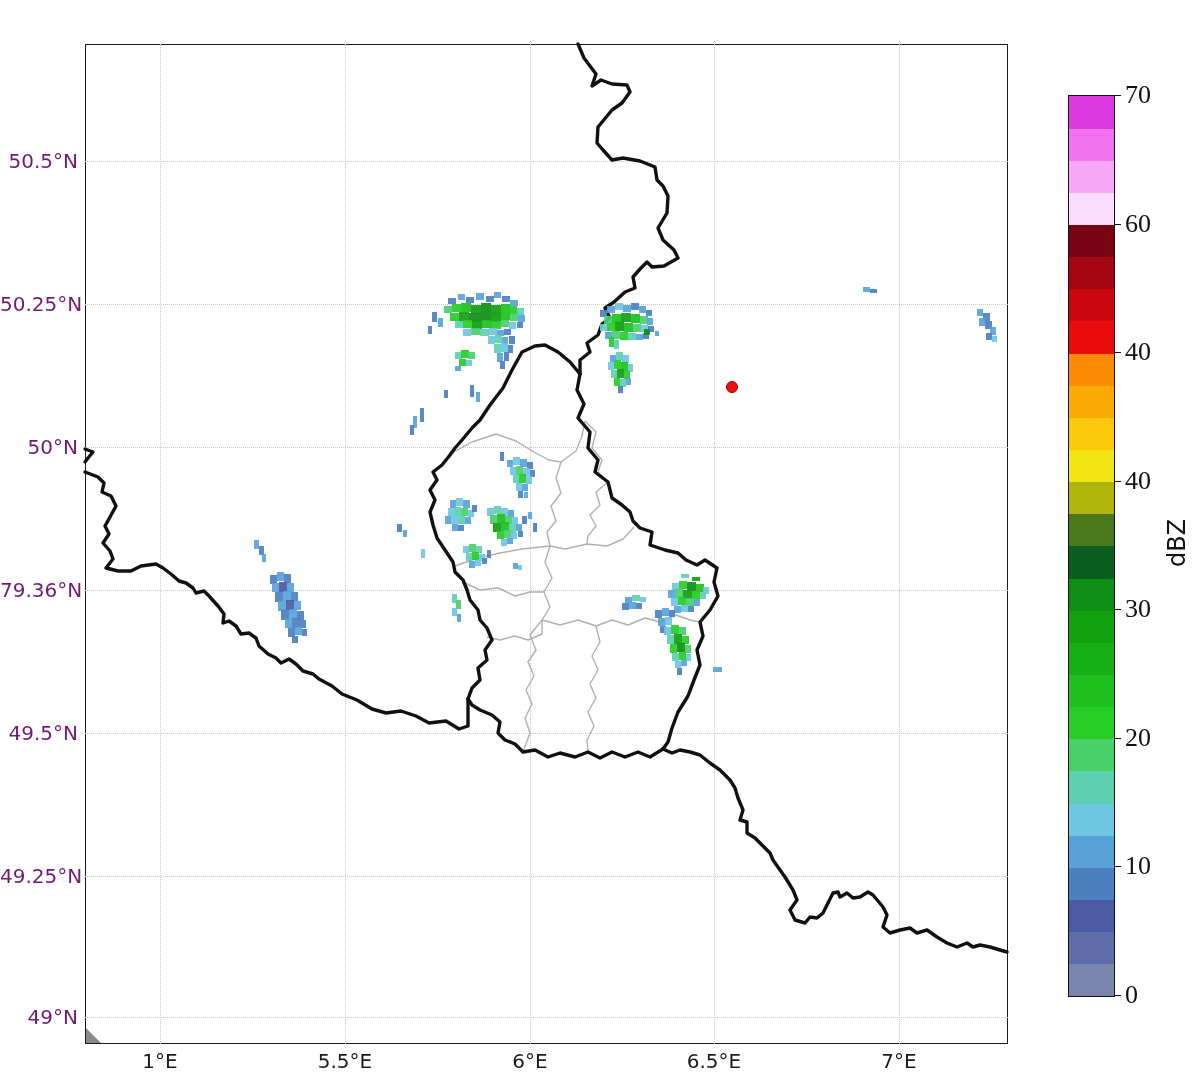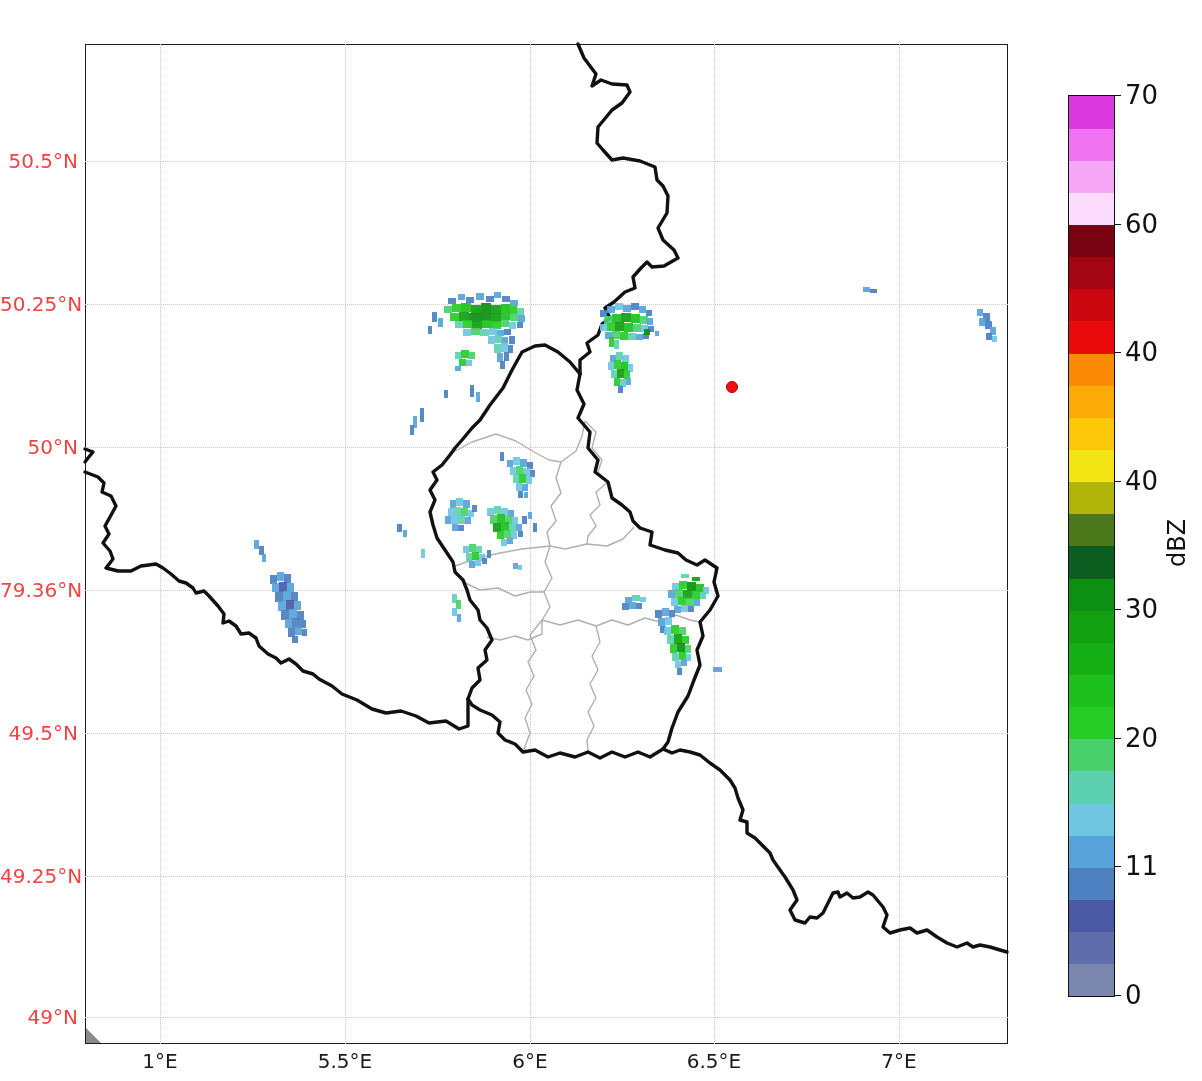--- a/index.html
+++ b/index.html
@@ -5,32 +5,32 @@
   html,body{margin:0;padding:0;background:#ffffff;}
   #canvas{position:relative;width:1202px;height:1081px;background:#ffffff;overflow:hidden;
           font-family:"DejaVu Sans","Liberation Sans",sans-serif;color:#111;}
   #plot-title{position:absolute;left:85px;top:6px;width:923px;text-align:center;
               font-size:31px;color:#111;}
   #plot-area{position:absolute;left:85px;top:44px;width:923px;height:1000px;
              border:1.6px solid #1a1a1a;box-sizing:border-box;background:#fff;}
   .vgrid{position:absolute;top:44px;height:1000px;width:0;border-left:1px dotted #c9c9c9;}
   .hgrid{position:absolute;left:85px;width:923px;height:0;border-top:1px dotted #c9c9c9;}
   .ylab{position:absolute;left:0;width:78px;text-align:right;font-size:20px;height:26px;
-        line-height:26px;color:#ef4444;}
+        line-height:26px;color:#701a75;}
   .xlab{position:absolute;width:120px;text-align:center;font-size:20px;height:26px;
         line-height:26px;top:1048px;color:#1a1a1a;}
   #borders-svg{position:absolute;left:0;top:0;}
   .echo-cell{position:absolute;opacity:0.92;}
   #radar-marker{position:absolute;width:12px;height:12px;border-radius:50%;
                 border:1px solid #a50000;box-sizing:border-box;}
   #product-box{position:absolute;left:99px;top:57px;background:#fff;border:1.6px solid #222;
                padding:3px 8px 4px 8px;font-size:15.5px;line-height:1.42;color:#111;z-index:30;}
   #colorbar-box{position:absolute;border:1.4px solid #111;box-sizing:content-box;}
   .cb-seg{position:absolute;left:0;width:100%;}
-  .cb-ticklab{position:absolute;font-size:26px;height:32px;line-height:32px;color:#111;}
+  .cb-ticklab{position:absolute;font-size:26px;height:32px;line-height:32px;color:#111;font-family:Liberation Serif, serif;}
   .cb-tickmark{position:absolute;height:0;border-top:1.6px solid #111;width:7px;}
   #cb-label{position:absolute;font-size:24px;color:#111;transform:translate(-50%,-50%) rotate(-90deg);
             white-space:nowrap;}
 </style>
 </head>
 <body>
 
 <div id="canvas">
 
 
@@ -389,21 +389,21 @@
       <div class="cb-seg" style="top: 128.571px; height: 32.6429px; background: rgb(122, 3, 19);"></div>
       <div class="cb-seg" style="top: 96.4286px; height: 32.6429px; background: rgb(252, 220, 252);"></div>
       <div class="cb-seg" style="top: 64.2857px; height: 32.6429px; background: rgb(246, 168, 247);"></div>
       <div class="cb-seg" style="top: 32.1429px; height: 32.6429px; background: rgb(240, 116, 241);"></div>
       <div class="cb-seg" style="top: -1.13687e-13px; height: 32.6429px; background: rgb(220, 58, 224);"></div>
     </div>
   <div id="colorbar-ticks">
       <div class="cb-tickmark" style="left: 1114px; top: 995px;"></div>
       <div class="cb-ticklab" style="left: 1125px; top: 979px;">0</div>
       <div class="cb-tickmark" style="left: 1114px; top: 866.429px;"></div>
-      <div class="cb-ticklab" style="left: 1125px; top: 850.429px;">11</div>
+      <div class="cb-ticklab" style="left: 1125px; top: 850.429px;">10</div>
       <div class="cb-tickmark" style="left: 1114px; top: 737.857px;"></div>
       <div class="cb-ticklab" style="left: 1125px; top: 721.857px;">20</div>
       <div class="cb-tickmark" style="left: 1114px; top: 609.286px;"></div>
       <div class="cb-ticklab" style="left: 1125px; top: 593.286px;">30</div>
       <div class="cb-tickmark" style="left: 1114px; top: 480.714px;"></div>
       <div class="cb-ticklab" style="left: 1125px; top: 464.714px;">40</div>
       <div class="cb-tickmark" style="left: 1114px; top: 352.143px;"></div>
       <div class="cb-ticklab" style="left: 1125px; top: 336.143px;">40</div>
       <div class="cb-tickmark" style="left: 1114px; top: 223.571px;"></div>
       <div class="cb-ticklab" style="left: 1125px; top: 207.571px;">60</div>

